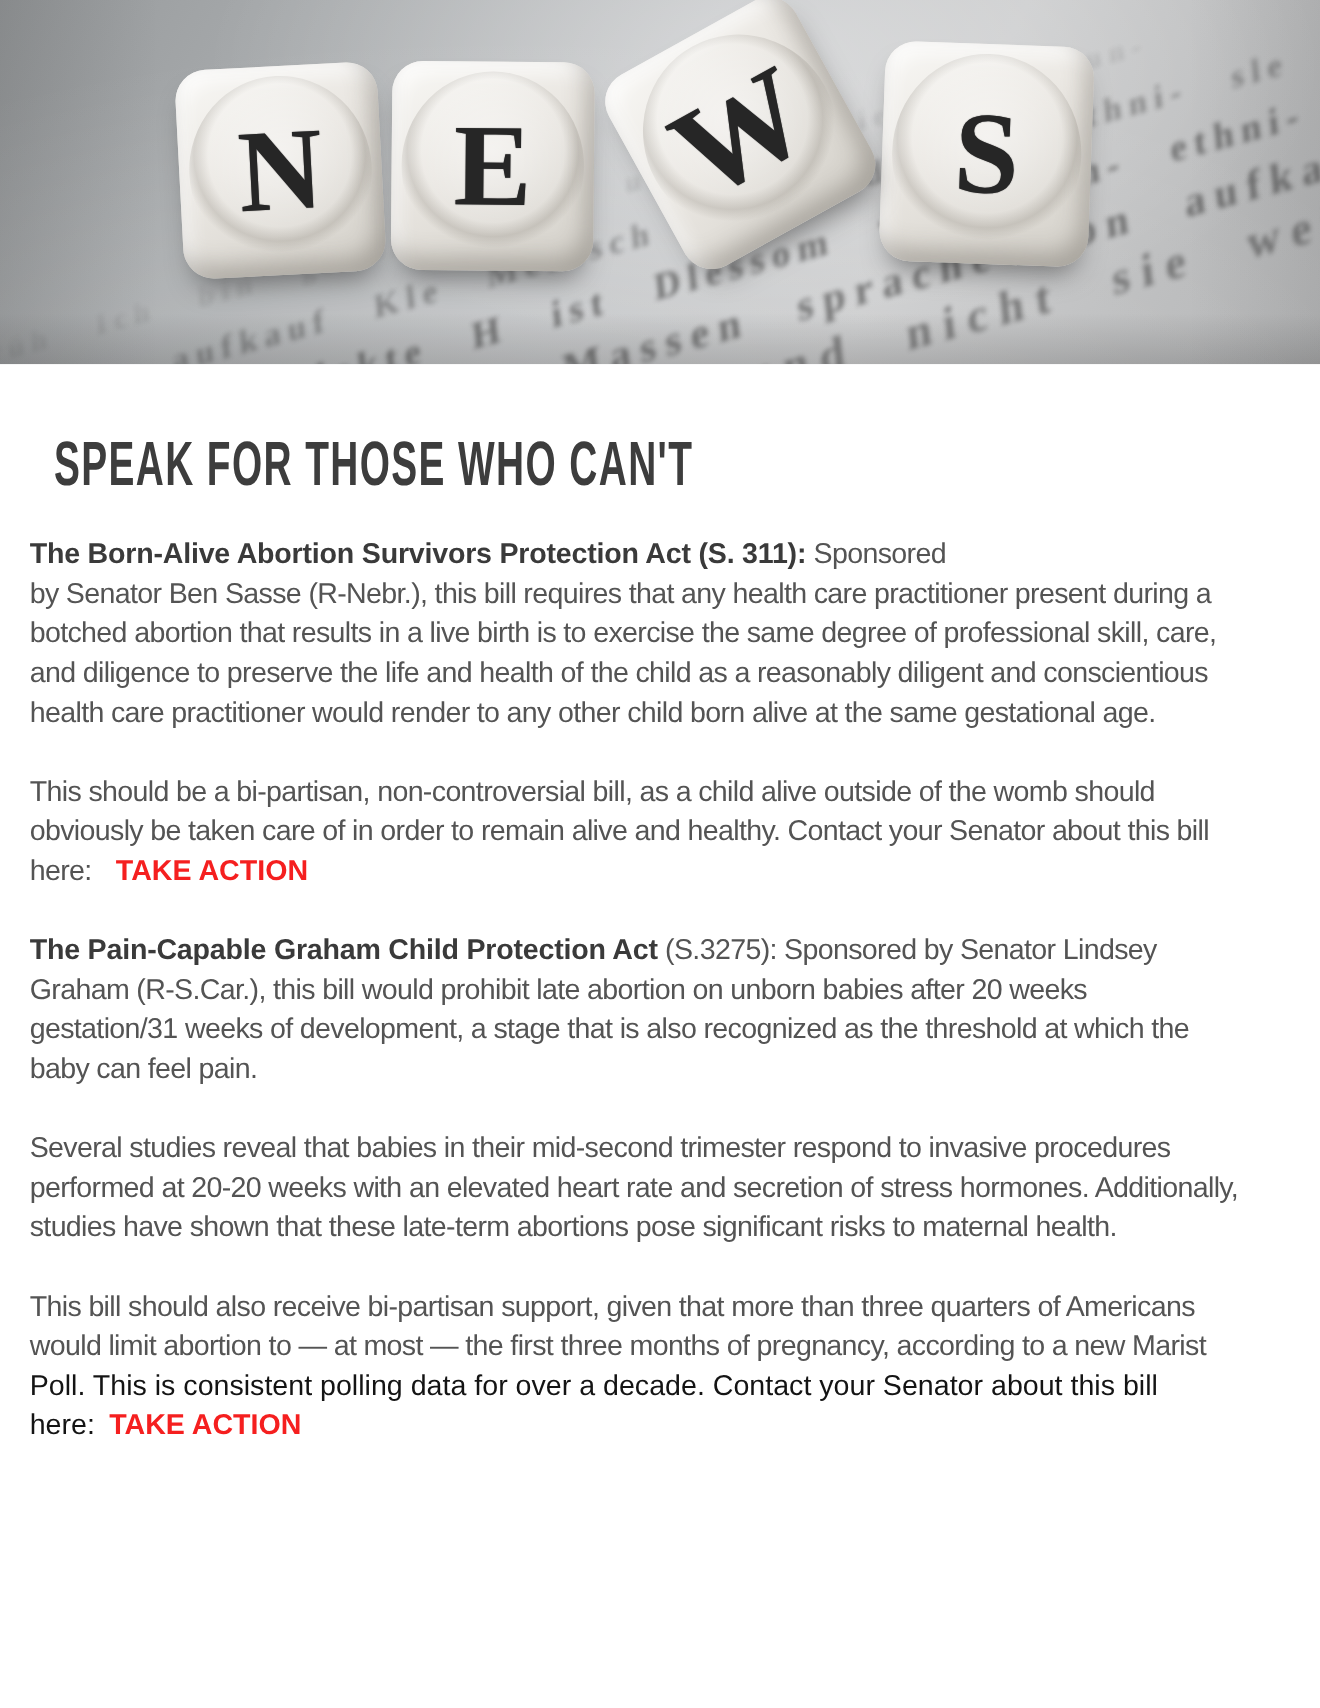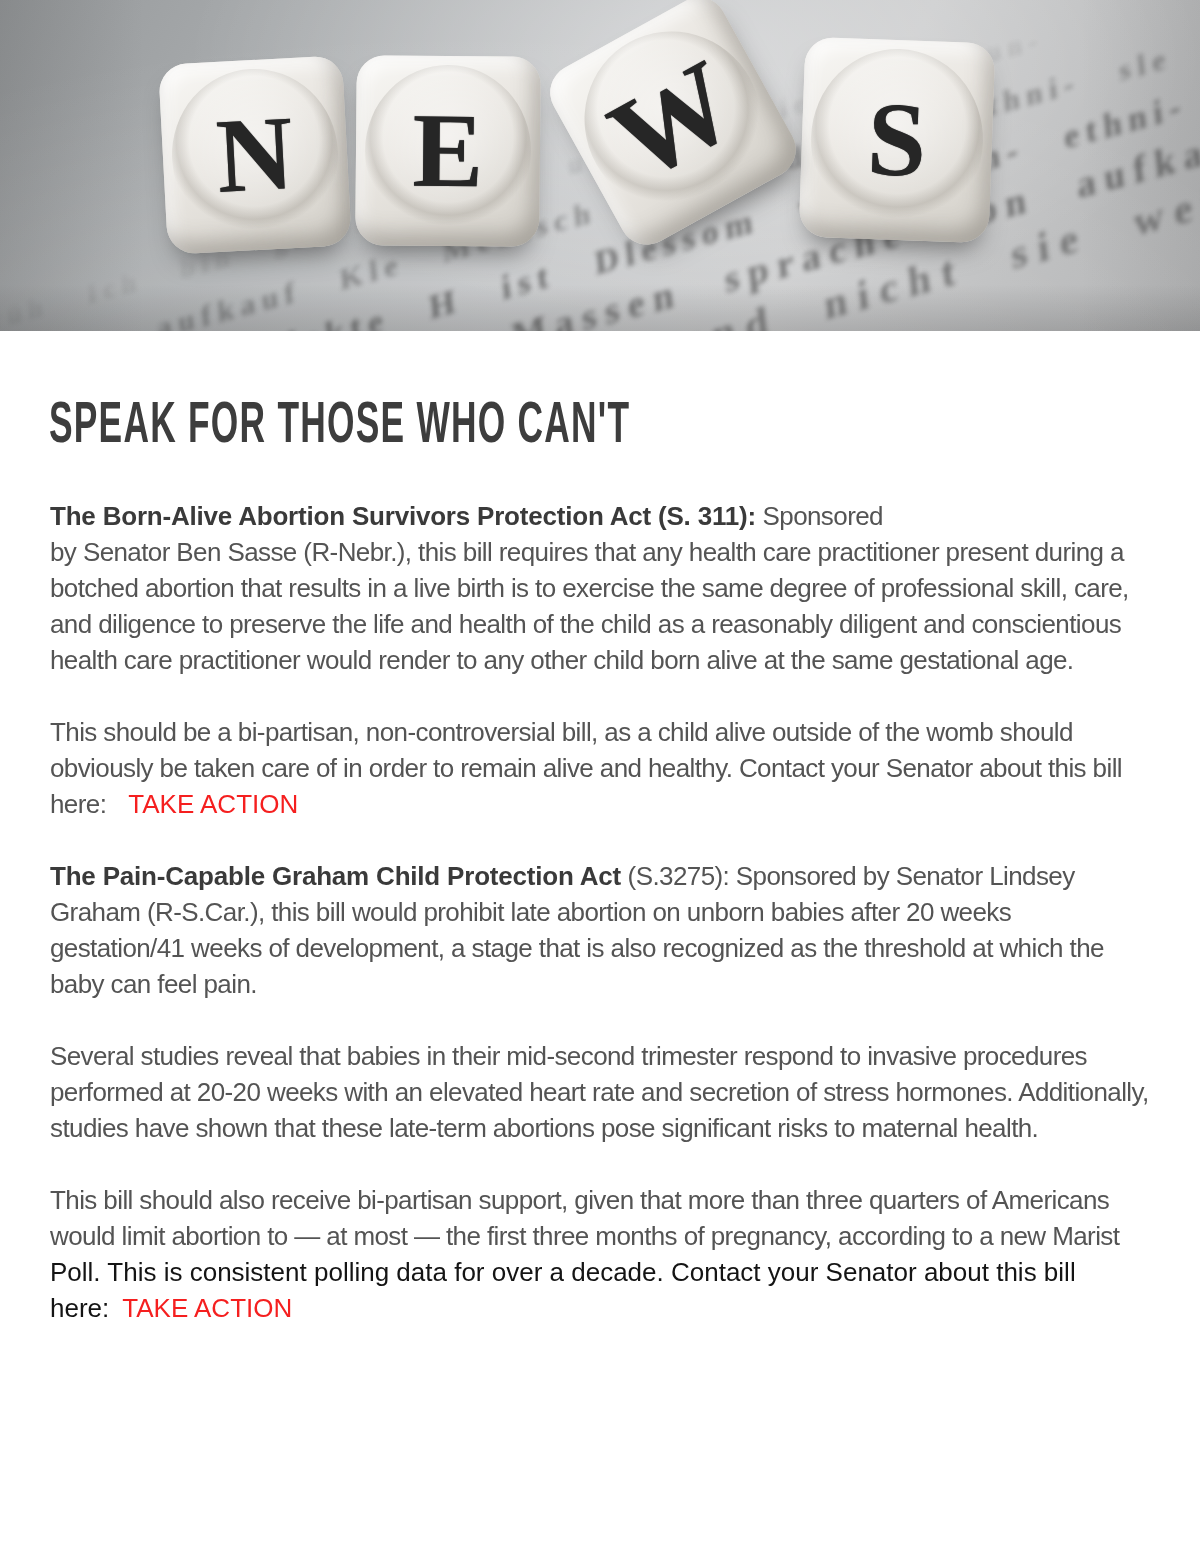--- a/index.html
+++ b/index.html
@@ -74,40 +74,40 @@
     font-size:106px;color:var(--hero-letter);
     text-shadow:0 0 1px rgba(38,38,38,0.8);
   }
   .die-0{left:163px;top:60px;transform:rotate(-3deg);}
   .die-1{left:356px;top:56px;transform:rotate(0.5deg);}
   .die-2{left:576px;top:22px;width:194px;height:198px;transform:rotate(-29deg);z-index:3;}
   .die-2 .die-letter{font-size:118px;}
   .die-3{left:802px;top:40px;width:190px;height:200px;transform:rotate(2deg);}
 
   
-  .headline-wrap{margin:58px 0 17px 49px;height:64px;overflow:visible;}
+  .headline-wrap{margin:58px 0 4px 49px;height:64px;overflow:visible;}
   .headline{
     display:inline-block;margin:0;white-space:nowrap;
     font-family:"Liberation Sans",sans-serif;font-weight:700;
     font-size:57px;letter-spacing:2px;color:var(--heading);
     transform:scaleX(0.62);transform-origin:0 50%;
   }
 
   
-  .content{margin:0 50px;width:1102px;padding-top:28px;}
+  .content{margin:0 27px;width:1102px;padding-top:28px;}
   .para{
     margin:0;font-size:26px;line-height:36px;
     letter-spacing:-0.6px;color:var(--body);
   }
   .para + .para{margin-top:36px;}
   .seg-normal{color:var(--body);}
   .seg-bold{font-weight:700;color:var(--bold);letter-spacing:-0.2px;}
   .seg-dark{color:var(--dark);letter-spacing:0;}
   .seg-action{
-    color:var(--action);font-weight:400;letter-spacing:0;
+    color:var(--action);font-weight:700;letter-spacing:0;
     margin-left:13px;cursor:pointer;text-decoration:none;
   }
   .seg-action.gap-wide{margin-left:22px;}
 </style>
 </head>
 <body>
 
 <div class="hero">
   <div class="newsprint">
       <div class="news-row">nen früh Ich bin geworden von und ni- Vie völlig un-</div>
@@ -132,16 +132,16 @@
   </div>
 
 <div class="headline-wrap">
   <h1 class="headline">SPEAK FOR THOSE WHO CAN'T</h1>
 </div>
 
 <div class="content">
 
 <p class="para"><span class="seg-bold">The Born-Alive Abortion Survivors Protection Act (S. 311):</span><span class="seg-normal"> Sponsored</span><br><span class="seg-normal">by Senator Ben Sasse (R-Nebr.), this bill requires that any health care practitioner present during a botched abortion that results in a live birth is to exercise the same degree of professional skill, care, and diligence to preserve the life and health of the child as a reasonably diligent and conscientious health care practitioner would render to any other child born alive at the same gestational age.</span></p>
     <p class="para"><span class="seg-normal">This should be a bi-partisan, non-controversial bill, as a child alive outside of the womb should obviously be taken care of in order to remain alive and healthy. Contact your Senator about this bill here:</span><a class="seg-action gap-wide">TAKE ACTION</a></p>
-    <p class="para"><span class="seg-bold">The Pain-Capable Graham Child Protection Act</span><span class="seg-normal"> (S.3275): Sponsored by Senator Lindsey Graham (R-S.Car.), this bill would prohibit late abortion on unborn babies after 20 weeks gestation/41 weeks of development, a stage that is also recognized as the threshold at which the baby can feel pain.</span></p>
+    <p class="para"><span class="seg-bold">The Pain-Capable Graham Child Protection Act</span><span class="seg-normal"> (S.3275): Sponsored by Senator Lindsey Graham (R-S.Car.), this bill would prohibit late abortion on unborn babies after 20 weeks gestation/31 weeks of development, a stage that is also recognized as the threshold at which the baby can feel pain.</span></p>
     <p class="para"><span class="seg-normal">Several studies reveal that babies in their mid-second trimester respond to invasive procedures performed at 20-20 weeks with an elevated heart rate and secretion of stress hormones. Additionally, studies have shown that these late-term abortions pose significant risks to maternal health.</span></p>
     <p class="para"><span class="seg-normal">This bill should also receive bi-partisan support, given that more than three quarters of Americans would limit abortion to — at most — the first three months of pregnancy, according to a new Marist</span><span class="seg-dark"> Poll. This is consistent polling data for over a decade. Contact your Senator about this bill here:</span><a class="seg-action">TAKE ACTION</a></p>
   </div>
 
 </body></html>

